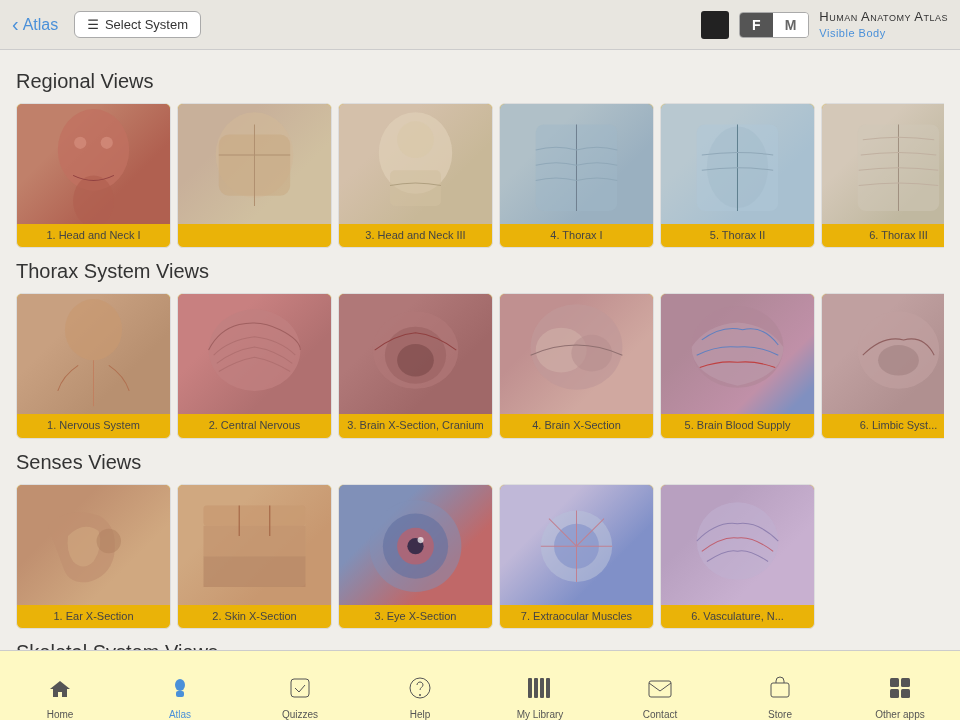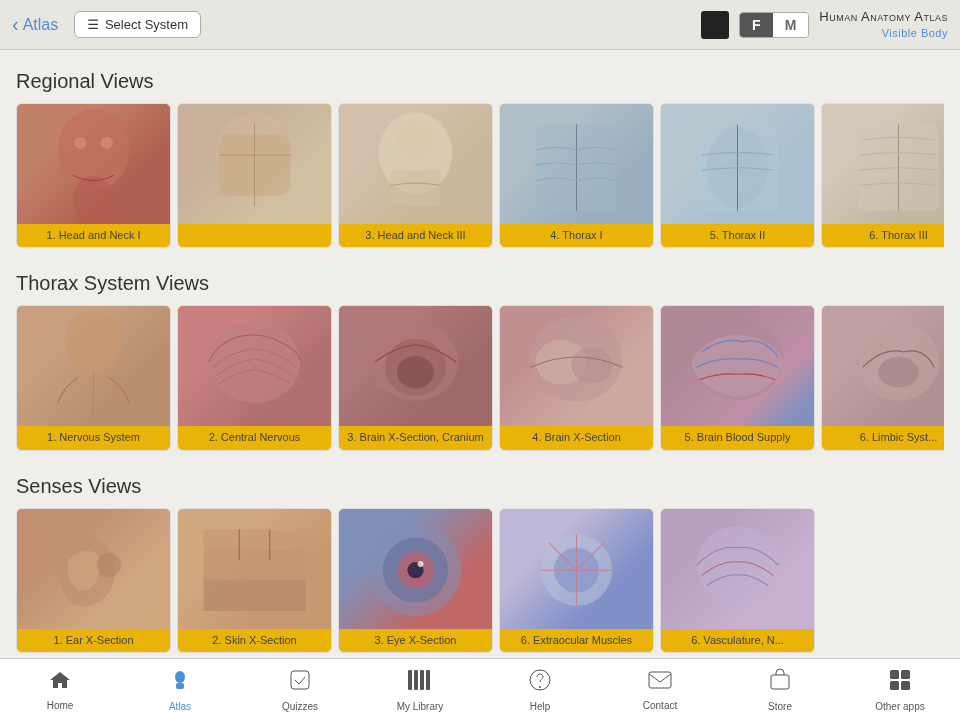--- a/index.html
+++ b/index.html
@@ -74,21 +74,20 @@
     }
     .color-swatch {
       width: 28px;
       height: 28px;
       background: #222;
       border-radius: 3px;
     }
     .app-title {
       font-size: 13px;
       color: #333;
-      text-align: right;
       line-height: 1.3;
       font-variant: small-caps;
       letter-spacing: 0.5px;
     }
     .app-title .sub {
       color: #4a90d9;
       font-size: 11px;
       font-variant: normal;
     }
 
@@ -150,25 +149,25 @@
     .anat-eye2 { background: linear-gradient(135deg, #c0b8d8 30%, #8090c8 70%); }
     .anat-lacrimal { background: linear-gradient(135deg, #c0a880 30%, #d0b890 70%); }
     .anat-vasc { background: linear-gradient(135deg, #b8a0c0 30%, #c8b0d0 70%); }
 
     
     .bottom-nav {
       position: absolute;
       bottom: 0;
       left: 0;
       right: 0;
-      height: 62px;
-      background: #ffffff;
+      height: 70px;
+      background: #fef9c3;
       border-top: 1px solid #ccc;
       display: flex;
-      align-items: center;
+      align-items: flex-end;
       justify-content: space-around;
     }
     .nav-item {
       display: flex;
       flex-direction: column;
       align-items: center;
       gap: 3px;
       cursor: pointer;
       min-width: 80px;
     }
@@ -180,21 +179,21 @@
       color: #4a90d9;
     }
     .nav-label {
       font-size: 10px;
       color: #555;
     }
     .nav-label.active {
       color: #4a90d9;
     }
 
-    .section-gap { margin-bottom: 24px; }
+    .section-gap { margin-bottom: 12px; }
 
     
     .thumb-block {
       width: 100%;
       height: 120px;
       position: relative;
       overflow: hidden;
     }
   </style>
 </head>
@@ -438,21 +437,21 @@
             <circle cx="75" cy="60" r="35" fill="#b8c0d8" opacity="0.6"></circle>
             <circle cx="75" cy="60" r="22" fill="#8090c8" opacity="0.6"></circle>
             <path d="M40 60 L75 60" stroke="#c08090" strokewidth="3"></path>
             <path d="M110 60 L75 60" stroke="#c08090" strokewidth="3"></path>
             <path d="M75 25 L75 60" stroke="#c08090" strokewidth="3"></path>
             <path d="M75 95 L75 60" stroke="#c08090" strokewidth="3"></path>
             <path d="M48 33 L75 60" stroke="#c08090" strokewidth="2.5"></path>
             <path d="M102 33 L75 60" stroke="#c08090" strokewidth="2.5"></path>
           </svg>
         </div>
-        <div class="label">6. Extraocular Muscles</div>
+        <div class="label">7. Extraocular Muscles</div>
       </div>
 
 
       <div class="grid-item">
         <div class="thumb-block anat-vasc">
           <svg viewBox="0 0 150 120" xmlns="http://www.w3.org/2000/svg">
             <ellipse cx="75" cy="55" rx="40" ry="38" fill="#c0b0d0" opacity="0.6"></ellipse>
             <path d="M35 55 Q55 35 75 38 Q95 35 115 55" stroke="#9080b0" fill="none" strokewidth="2.5"></path>
             <path d="M40 65 Q60 50 75 52 Q90 50 110 65" stroke="#c06070" fill="none" strokewidth="2"></path>
             <path d="M45 75 Q65 62 75 65 Q85 62 105 75" stroke="#9080b0" fill="none" strokewidth="2"></path>
@@ -493,47 +492,47 @@
 
 
   <div class="nav-item">
     <span class="nav-icon">
       <svg width="24" height="24" viewBox="0 0 24 24" fill="none" xmlns="http://www.w3.org/2000/svg">
         <rect x="3" y="3" width="18" height="18" rx="3" stroke="#555" strokewidth="2" fill="none"></rect>
         <path d="M7 12l4 4 6-7" stroke="#555" strokewidth="2" fill="none"></path>
       </svg>
     </span>
     <span class="nav-label">Quizzes</span>
+  </div>
+
+  <div class="nav-item">
+    <span class="nav-icon">
+      <svg width="24" height="24" viewBox="0 0 24 24" fill="none" xmlns="http://www.w3.org/2000/svg">
+        <circle cx="12" cy="12" r="10" stroke="#555" strokewidth="2" fill="none"></circle>
+        <path d="M9 9c0-1.657 1.343-3 3-3s3 1.343 3 3c0 2-3 2.5-3 5" stroke="#555" strokewidth="2" fill="none" strokelinecap="round"></path>
+        <circle cx="12" cy="19" r="1" fill="#555"></circle>
+      </svg>
+    </span>
+    <span class="nav-label">Help</span>
   </div>
 
   <div class="nav-item">
     <span class="nav-icon">
       <svg width="28" height="24" viewBox="0 0 28 24" fill="none" xmlns="http://www.w3.org/2000/svg">
         <rect x="2" y="2" width="4" height="20" rx="1" fill="#555"></rect>
         <rect x="8" y="2" width="4" height="20" rx="1" fill="#555"></rect>
         <rect x="14" y="2" width="4" height="20" rx="1" fill="#555"></rect>
         <rect x="20" y="2" width="4" height="20" rx="1" fill="#555"></rect>
       </svg>
     </span>
     <span class="nav-label">My Library</span>
   </div>
 
   <div class="nav-item">
     <span class="nav-icon">
-      <svg width="24" height="24" viewBox="0 0 24 24" fill="none" xmlns="http://www.w3.org/2000/svg">
-        <circle cx="12" cy="12" r="10" stroke="#555" strokewidth="2" fill="none"></circle>
-        <path d="M9 9c0-1.657 1.343-3 3-3s3 1.343 3 3c0 2-3 2.5-3 5" stroke="#555" strokewidth="2" fill="none" strokelinecap="round"></path>
-        <circle cx="12" cy="19" r="1" fill="#555"></circle>
-      </svg>
-    </span>
-    <span class="nav-label">Help</span>
-  </div>
-
-  <div class="nav-item">
-    <span class="nav-icon">
       <svg width="26" height="22" viewBox="0 0 26 22" fill="none" xmlns="http://www.w3.org/2000/svg">
         <rect x="2" y="3" width="22" height="16" rx="2" stroke="#555" strokewidth="2" fill="none"></rect>
         <path d="M2 5l11 8 11-8" stroke="#555" strokewidth="2" fill="none"></path>
       </svg>
     </span>
     <span class="nav-label">Contact</span>
   </div>
 
   <div class="nav-item">
     <span class="nav-icon">

